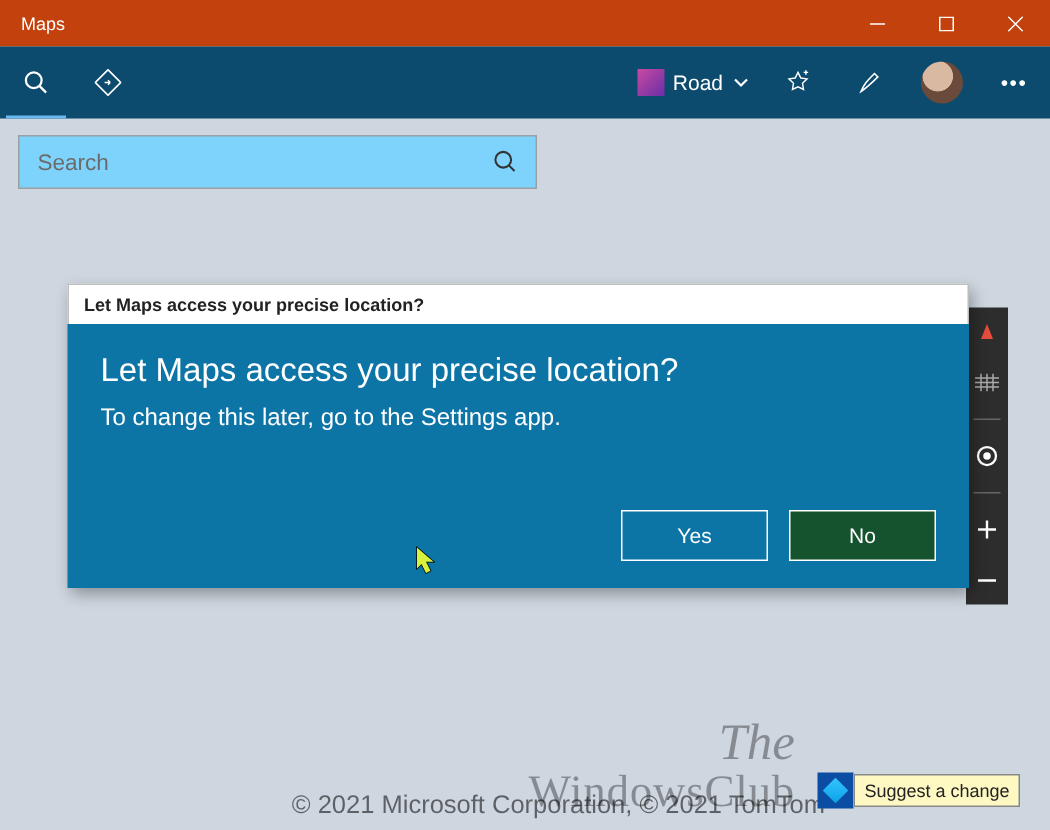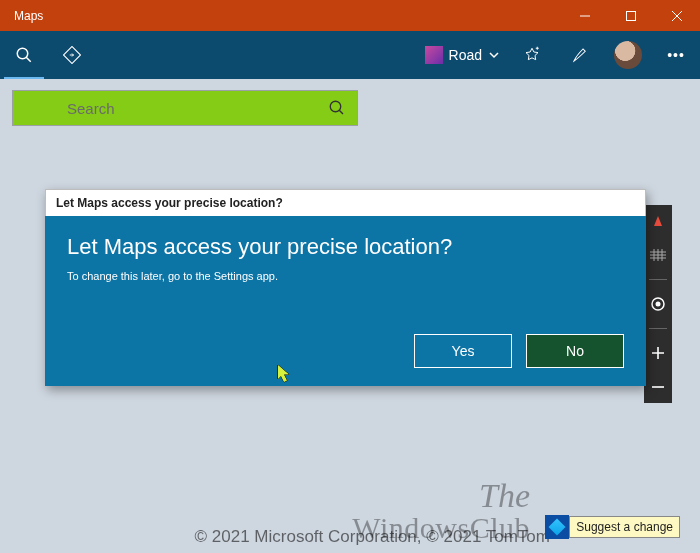--- a/index.html
+++ b/index.html
@@ -16,33 +16,33 @@
   .tbtn { width: 48px; height: 48px; display: flex; align-items: center; justify-content: center; position: relative; }
   .tbtn svg { display: block; }
   .tbtn.active::after { content: ""; position: absolute; left: 4px; right: 4px; bottom: 0; height: 2px; background: #6bb9f0; }
   .spacer { flex: 1; }
   .roadbtn { display: flex; align-items: center; gap: 6px; padding: 0 8px; height: 48px; font-size: 14px; }
   .roadtile { width: 18px; height: 18px; background: linear-gradient(135deg,#c84aa0,#6a2ea8); }
   .avatar { width: 28px; height: 28px; border-radius: 50%; background: radial-gradient(circle at 40% 35%, #d9b9a2 0 40%, #6a4a3a 42% 100%); margin: 0 10px; }
   .more { letter-spacing: 1px; font-size: 14px; text-align: center; }
 
   
-  .searchwrap { position: absolute; top: 90px; left: 12px; width: 346px; height: 36px; background: #84cc16; border: 1px solid #9aa0a6; display: flex; align-items: center; padding-left: 42px; }
+  .searchwrap { position: absolute; top: 90px; left: 12px; width: 346px; height: 36px; background: #7dd3fc; border: 1px solid #9aa0a6; display: flex; align-items: center; }
   .searchwrap input { flex: 1; border: none; outline: none; font-size: 15px; padding: 0 12px; color: #555; background: transparent; }
   .searchwrap input::placeholder { color: #6b6b6b; }
   .searchwrap .sicon { width: 40px; display: flex; align-items: center; justify-content: center; color: #333; }
 
   
   .dialog { position: absolute; top: 189px; left: 45px; width: 601px; box-shadow: 2px 4px 10px rgba(0,0,0,.35); }
   .dhdr { background: #fff; border: 1px solid #bdbdbd; border-bottom: none; padding: 6px 10px; font-size: 12px; font-weight: 600; color: #222; }
   .dbody { background: #0d74a6; color: #fff; padding: 18px 22px 18px 22px; }
   .dtitle { font-size: 22px; font-weight: 300; margin-bottom: 10px; }
-  .dmsg { font-size: 11px; font-weight: 300; margin-bottom: 28px; }
+  .dmsg { font-size: 16px; font-weight: 300; margin-bottom: 52px; }
   .dbtns { display: flex; justify-content: flex-end; gap: 14px; }
-  .dbtn { width: 98px; height: 34px; display: flex; align-items: center; justify-content: center; font-size: 14px; color: #fff; border: 1.5px solid #fff; cursor: pointer; margin-top: 24px; }
+  .dbtn { width: 98px; height: 34px; display: flex; align-items: center; justify-content: center; font-size: 14px; color: #fff; border: 1.5px solid #fff; cursor: pointer; }
   .dbtn.no { background: #14532d; }
   .dbtn.yes { background: transparent; }
 
   
   .sidectl { position: absolute; right: 28px; top: 205px; width: 28px; background: #2d2d2d; display: flex; flex-direction: column; align-items: center; padding: 6px 0; gap: 14px; color: #ddd; }
   .sidectl .ctl { width: 20px; height: 20px; display: flex; align-items: center; justify-content: center; }
   .divline { width: 18px; height: 1px; background: #666; }
   .compass-pin { width:0; height:0; border-left:4px solid transparent; border-right:4px solid transparent; border-bottom:10px solid #e74c3c; }
 
   

